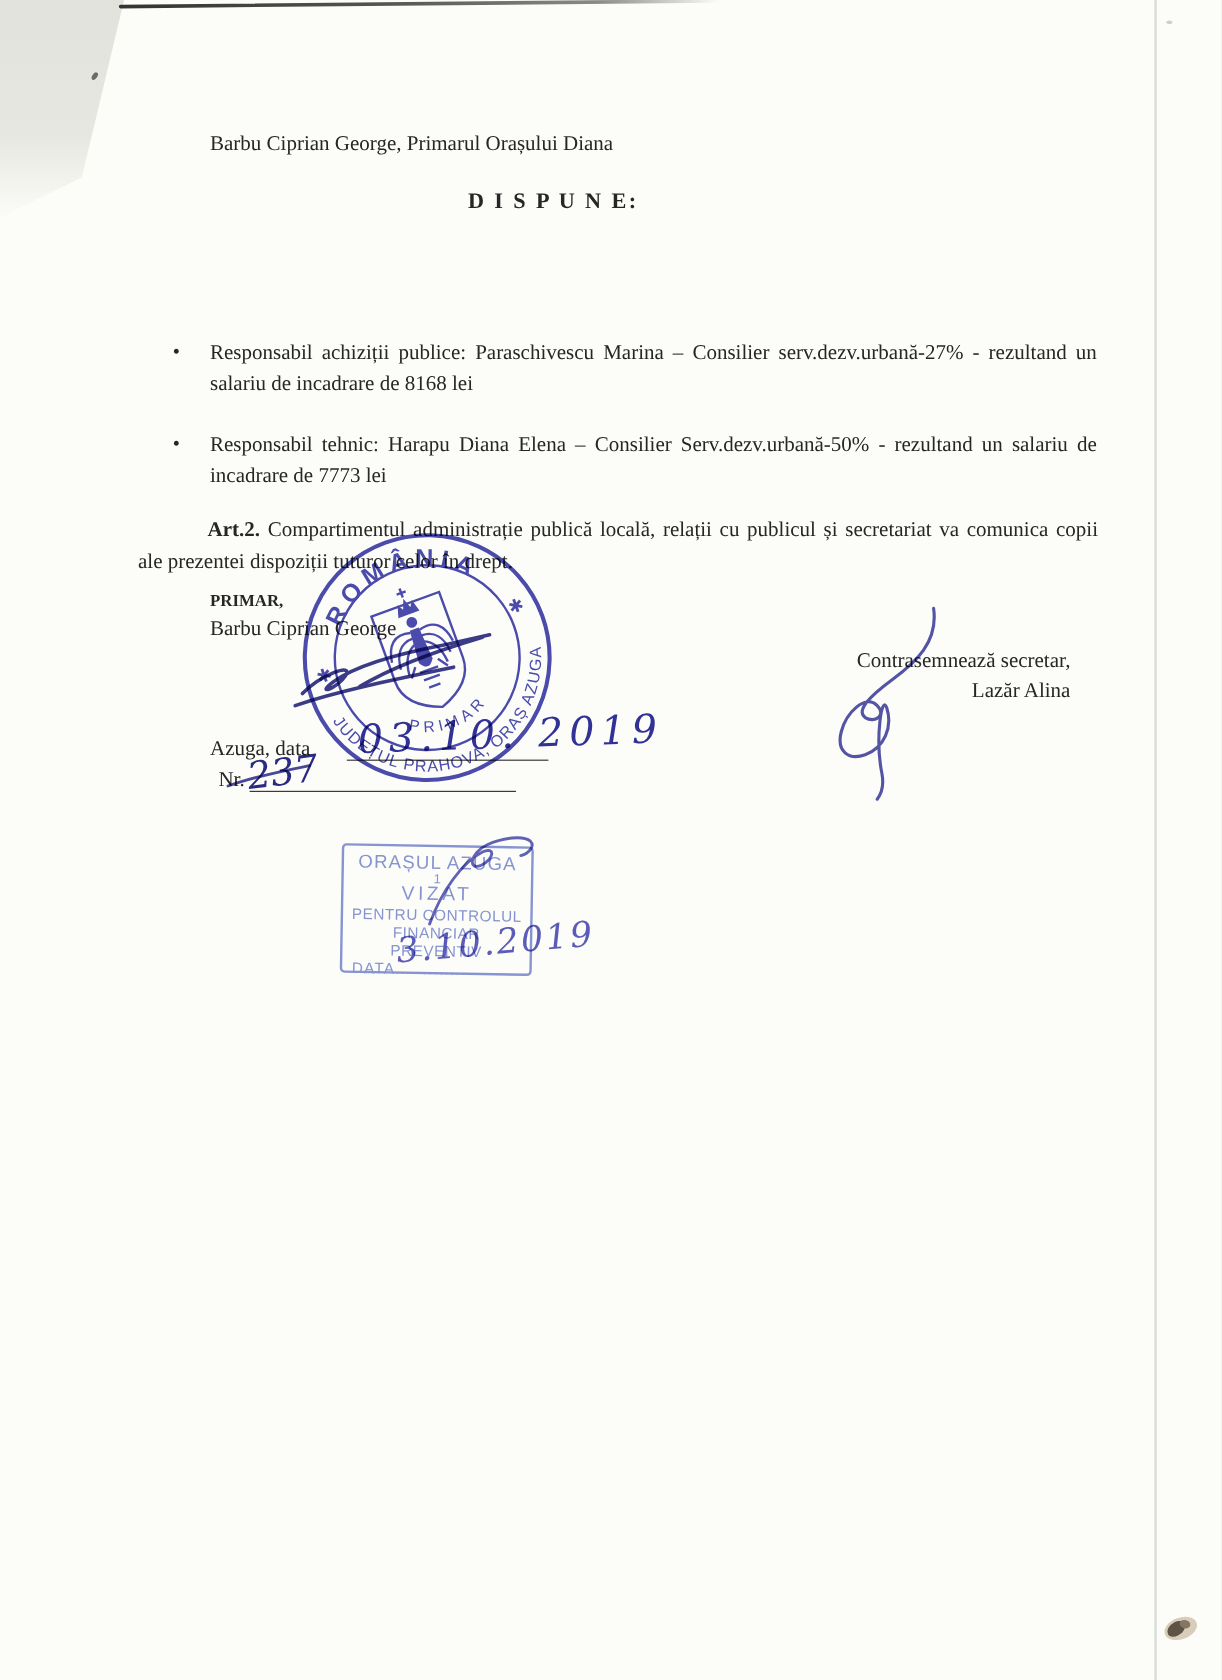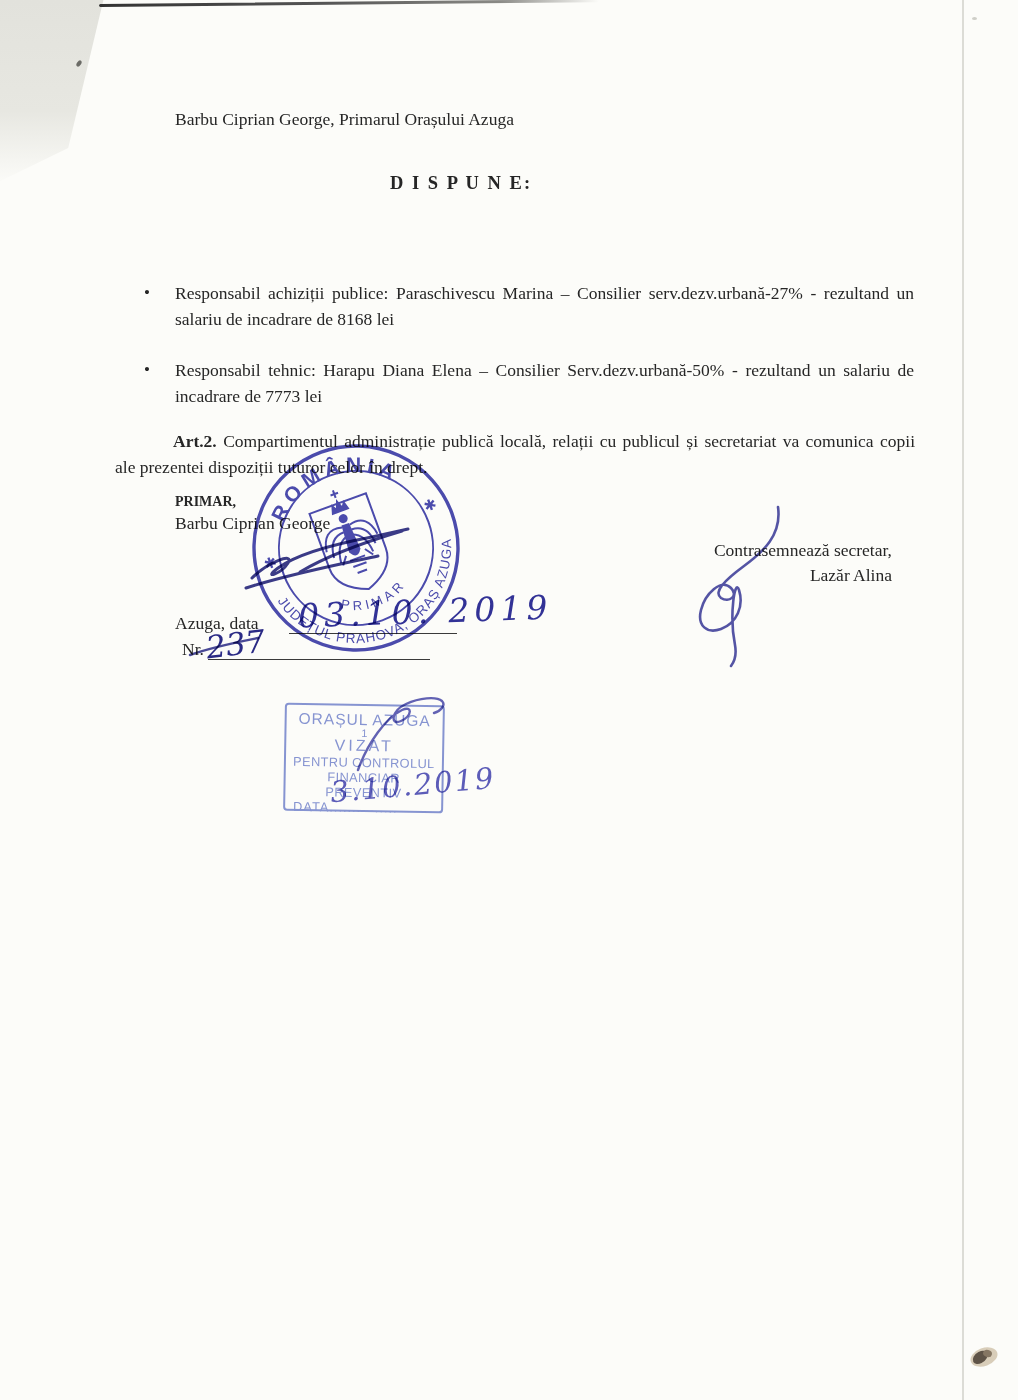--- a/index.html
+++ b/index.html
@@ -23,21 +23,21 @@
   .speck-a{position:absolute;left:77px;top:60px;width:4px;height:7px;background:#6b6b66;border-radius:50%;transform:rotate(35deg);}
   .speck-b{position:absolute;left:972px;top:17px;width:5px;height:3px;background:#cfcfc8;border-radius:50%;}
   .fold-line{position:absolute;left:962px;top:0;width:2px;height:100%;background:rgba(193,193,186,.55);}
   .smudge{position:absolute;left:966px;top:1344px;width:34px;height:24px;}
   .smudge .halo{position:absolute;left:4px;top:4px;width:28px;height:18px;background:#d8cdb9;border-radius:50%;transform:rotate(-20deg);}
   .smudge .core{position:absolute;left:6px;top:8px;width:16px;height:11px;background:#5e5347;border-radius:60% 40% 55% 45%;transform:rotate(-28deg);}
   .smudge .core2{position:absolute;left:17px;top:6px;width:9px;height:7px;background:#857663;border-radius:50%;transform:rotate(15deg);}
   
   .doc-text{font-size:17.5px;line-height:26px;}
   .intro{position:absolute;left:175px;top:106px;width:700px;}
-  .dispune{position:absolute;left:0;top:173px;width:922px;text-align:center;
+  .dispune{position:absolute;left:0;top:158px;width:922px;text-align:center;
     font-weight:bold;font-size:18.5px;letter-spacing:2px;}
   .para{position:absolute;text-align:justify;}
   .art1{left:115px;top:200px;width:800px;text-indent:58px;}
   .art2{left:115px;top:428px;width:800px;text-indent:58px;}
   .art-label{font-weight:bold;}
   .bullets{position:absolute;left:142px;top:280px;width:772px;margin:0;padding:0;list-style:none;}
   .bullets li{position:relative;padding-left:33px;text-align:justify;margin-bottom:25px;}
   .bullets li .dot{position:absolute;left:2px;top:0px;font-size:17px;}
   .sig-left{position:absolute;left:175px;top:494px;}
   .sig-left .role{font-weight:bold;font-size:14px;}
@@ -81,21 +81,21 @@
   <div class="top-edge-line"></div>
   <div class="speck-a"></div>
   <div class="speck-b"></div>
   <div class="fold-line"></div>
   <div class="smudge">
     <div class="halo"></div>
       <div class="core"></div>
       <div class="core2"></div>
   </div>
 
-  <div class="doc-text intro">Barbu Ciprian George, Primarul Orașului Azuga</div>
+  <div class="doc-text intro">Barbu Ciprian George, Primarul Orașului Diana</div>
 
   <div class="dispune">D I S P U N E:</div>
 
 
   <ul class="doc-text bullets">
     <li>
       <span class="dot">•</span>
       <span>Responsabil achiziții publice: Paraschivescu Marina  – Consilier serv.dezv.urbană-27% - rezultand un salariu de incadrare de 8168 lei</span>
     </li>
     <li>

